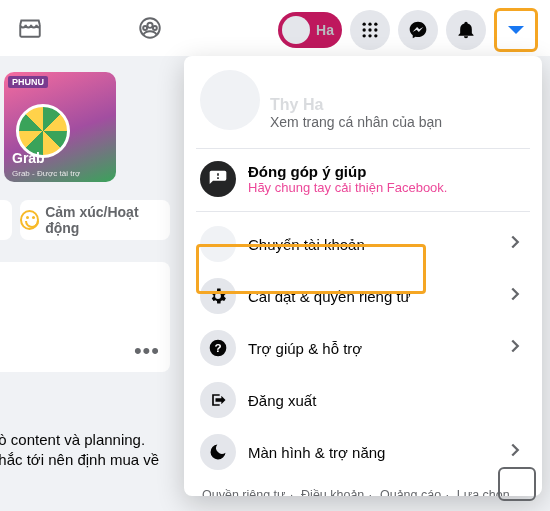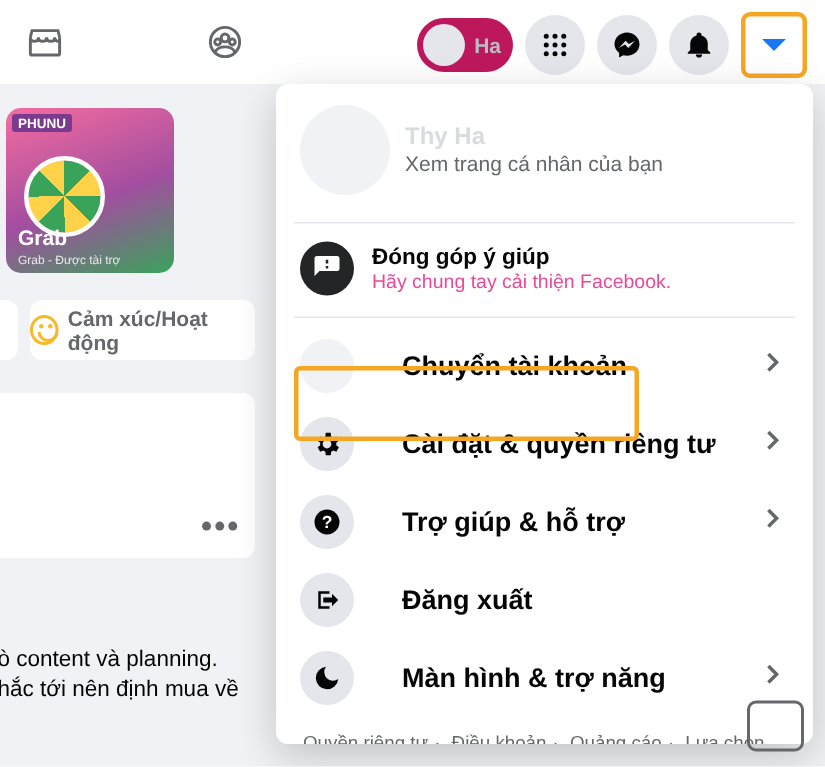--- a/index.html
+++ b/index.html
@@ -148,21 +148,21 @@
       right: 8px; top: 56px;
       width: 358px;
       height: 440px;
       background: #fff;
       border-radius: 8px;
       box-shadow: 0 8px 28px rgba(0,0,0,0.2);
       padding: 8px 8px 4px;
       overflow:hidden;
     }
     .profile-row {
-      display:flex; align-items:center; gap:10px;
+      display:flex; align-items:flex-end; gap:10px;
       padding: 6px 8px 14px;
     }
     .avatar-lg {
       width: 60px; height:60px; border-radius:50%;
       background:#f0f2f5;
     }
     .profile-text .pname { font-size:16px; font-weight:600; color:#d9dbde; }
     .profile-text .psub { font-size:14px; color:#65676b; }
     .divider { height:1px; background:#e4e6eb; margin: 4px 4px 6px; }
     .feedback-row {
@@ -176,21 +176,21 @@
     .icon-circ.dark { background:#242526; color:#fff; }
     .icon-circ svg { width:20px; height:20px; }
     .fb-title { font-size:15px; font-weight:600; }
     .fb-sub { font-size:13px; color:#ec4899; }
     .menu-item {
       display:flex; align-items:center; gap:12px;
       padding: 8px 8px;
       border-radius:8px;
       position:relative;
     }
-    .menu-item .label { font-size:18px; font-weight:700;margin-left:20px; }
+    .menu-item .label { font-size:15px; font-weight:400; }
     .chev {
       position:absolute; right:8px; top:50%; transform:translateY(-50%);
       color:#65676b;
     }
     .chev svg { width:22px; height:22px; }
     .highlight-box {
       position:absolute;
       left: 196px;
       top: 244px;
       width: 230px; height: 50px;

